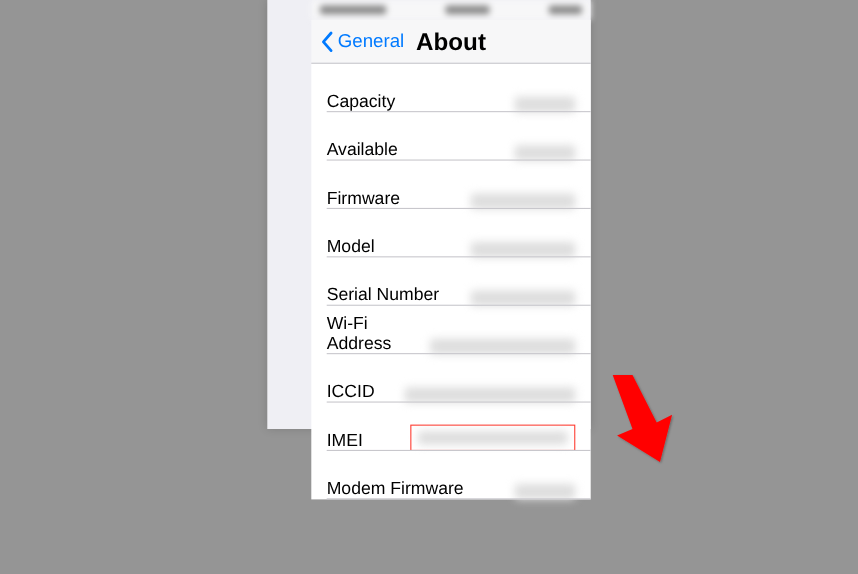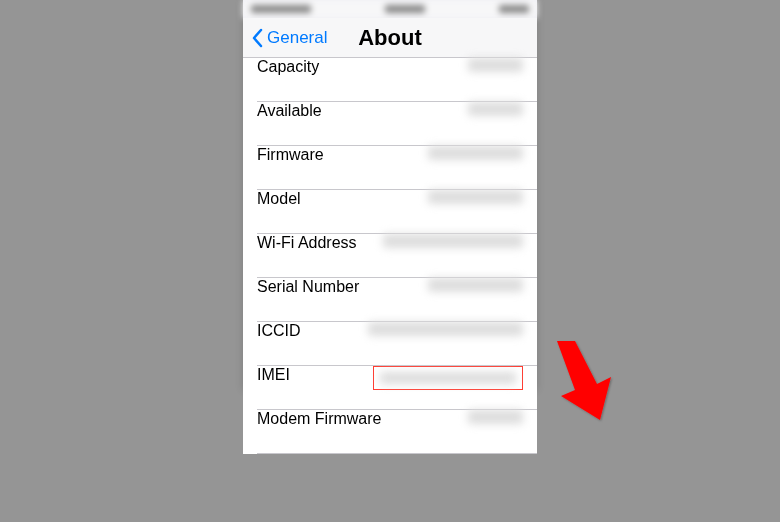--- a/index.html
+++ b/index.html
@@ -16,20 +16,21 @@
       display: flex;
       justify-content: center;
       align-items: flex-start;
     }
     .phone-container {
       width: 294px;
       height: 390px;
       background: #efeff4;
       position: relative;
       box-shadow: 0 0 8px rgba(0,0,0,0.15);
+      padding-left: 40px;
     }
     .status-bar {
       height: 18px;
       background: #f7f7f8;
       width: 100%;
       filter: blur(3px);
       display: flex;
       justify-content: space-between;
       align-items: center;
       padding: 0 8px;
@@ -70,21 +71,21 @@
       font-size: 22px;
       font-weight: 600;
       color: #000;
     }
     .list {
       background: #fff;
     }
     .row {
       height: 44px;
       display: flex;
-      align-items: flex-start;
+      align-items: flex-end;
       justify-content: space-between;
       padding-left: 14px;
       padding-right: 14px;
       position: relative;
     }
     .row::after {
       content: "";
       position: absolute;
       left: 14px;
       right: 0;
@@ -160,26 +161,26 @@
     </div>
     <div class="row">
       <span class="row-label">Firmware</span>
       <span class="row-value value-med"></span>
     </div>
     <div class="row">
       <span class="row-label">Model</span>
       <span class="row-value value-med"></span>
     </div>
     <div class="row">
+      <span class="row-label">Serial Number</span>
+      <span class="row-value value-med"></span>
+    </div>
+    <div class="row">
       <span class="row-label">Wi-Fi Address</span>
       <span class="row-value value-long"></span>
-    </div>
-    <div class="row">
-      <span class="row-label">Serial Number</span>
-      <span class="row-value value-med"></span>
     </div>
     <div class="row">
       <span class="row-label">ICCID</span>
       <span class="row-value value-xlong"></span>
     </div>
     <div class="row">
       <span class="row-label">IMEI</span>
       <span class="imei-highlight">
         <span class="row-value"></span>
       </span>

